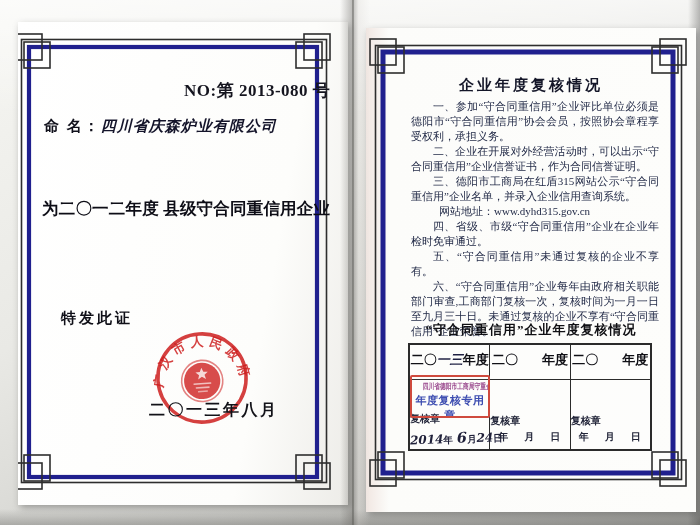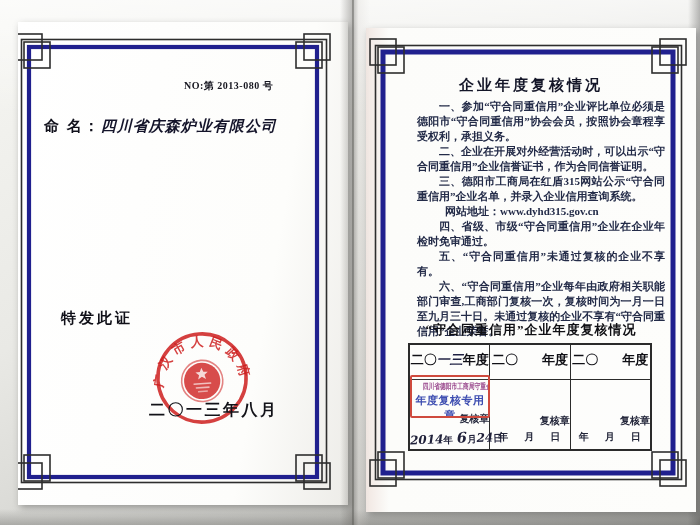--- a/index.html
+++ b/index.html
@@ -33,59 +33,59 @@
     position:absolute;left:340px;top:0;width:30px;height:525px;z-index:3;
     background:linear-gradient(90deg,rgba(120,118,114,0) 0%,rgba(104,102,98,.42) 42%,
       rgba(214,210,206,.25) 62%,rgba(120,118,114,0) 100%);
   }
   .crease{position:absolute;left:352px;top:0;width:2px;height:525px;z-index:4;
     background:rgba(92,90,86,.45);filter:blur(.6px);}
 
   .frame-svg{position:absolute;left:0;top:0;pointer-events:none;}
 
   
-  .serial{position:absolute;left:166px;top:57px;font-size:10px;font-weight:bold;
+  .serial{position:absolute;left:166px;top:57px;font-size:17px;font-weight:bold;
     color:#15151f;white-space:nowrap;letter-spacing:.5px;}
   .name-line{position:absolute;left:26px;top:95px;white-space:nowrap;color:#11111c;}
   .name-label{font-size:15px;font-weight:bold;letter-spacing:2px;}
   .hand{font-family:"DejaVu Serif",serif;font-style:italic;font-weight:bold;}
   .company{font-size:15px;color:#14142a;letter-spacing:1px;}
   .award{position:absolute;left:24px;top:176px;font-size:16.5px;font-weight:bold;
     color:#0d0d16;white-space:nowrap;letter-spacing:.2px;}
   .issue{position:absolute;left:43px;top:287px;font-size:15px;font-weight:bold;
     color:#101018;letter-spacing:3px;}
   .seal{position:absolute;left:135px;top:307px;width:98px;height:98px;z-index:2;
     mix-blend-mode:multiply;transform:rotate(-4deg);}
   .cert-date{position:absolute;left:131px;top:378px;font-size:16px;font-weight:bold;
     color:#121218;letter-spacing:2.5px;z-index:5;white-space:nowrap;}
 
   
   .notice-title{position:absolute;left:0;top:48px;width:100%;text-align:center;
     font-size:15px;font-weight:bold;letter-spacing:3px;color:#141628;}
   .notice-body{position:absolute;left:45px;top:71px;width:248px;
-    font-size:11px;font-weight:bold;line-height:15px;color:#232b48;text-align:justify;margin-left:6px;}
+    font-size:11px;font-weight:normal;line-height:15px;color:#232b48;text-align:justify;}
   .notice-body p{margin:0;text-indent:2em;}
   .notice-body p.no-indent{text-indent:0;padding-left:28px;}
   .review-title{position:absolute;left:0;top:293px;width:100%;text-align:center;
     font-size:13px;font-weight:bold;letter-spacing:1px;color:#101014;}
   .review-table{position:absolute;left:42px;top:315px;width:244px;height:108px;
     border:2px solid #2b2b2b;display:flex;box-sizing:border-box;background:rgba(255,255,255,.3);}
   .rt-col{flex:1;display:flex;flex-direction:column;border-right:1.5px solid #2b2b2b;min-width:0;}
   .rt-col:last-child{border-right:none;}
   .rt-head{height:28px;border-bottom:1.5px solid #2b2b2b;text-align:center;
     font-size:13px;font-weight:bold;color:#101016;padding-top:6px;box-sizing:content-box;white-space:nowrap;}
   .year-fill{display:inline-block;min-width:24px;text-align:center;color:#1d1f42;}
   .rt-body{position:relative;flex:1;}
   .stamp{position:absolute;left:0px;top:-5px;width:76px;height:39px;z-index:2;
     border:2px solid #cf4a3e;border-radius:2px;text-align:center;overflow:hidden;
     background:rgba(255,252,252,.05);}
   .stamp-l1{margin-top:4px;font-size:8px;font-weight:bold;color:#9b4b8f;
     white-space:nowrap;transform:scaleX(.72);transform-origin:50% 50%;}
   .stamp-l2{font-size:11px;font-weight:bold;color:#3c4cb0;letter-spacing:.5px;margin-top:1px;}
-  .seal-label{position:absolute;bottom:21px;width:100%;text-align:right;
+  .seal-label{position:absolute;bottom:21px;width:100%;text-align:left;
     font-size:10px;font-weight:bold;color:#23263a;}
   .seal-label.raised{bottom:23px;}
   .ymd{position:absolute;bottom:5px;width:100%;text-align:left;
     font-size:10px;font-weight:bold;color:#23263a;}
   .ymd span{margin:0 8px;}
   .fill-date{position:absolute;bottom:2px;width:100%;text-align:center;white-space:nowrap;
     color:#20213a;transform:rotate(-2deg);}
   .fill-date .unit{font-size:9.5px;font-weight:bold;}
   .fd-y{font-size:12px;}
   .fd-m{font-size:14.5px;}
@@ -118,20 +118,21 @@
     <div class="serial">
       <span>NO:第</span>
       <span>2013-080</span>
       <span>号</span>
     </div>
 
     <div class="name-line">
       <span class="name-label">命 名：</span><span class="company hand">四川省庆森炉业有限公司</span>
     </div>
 
+    <div class="award">为二〇一二年度 县级守合同重信用企业</div>
     <div class="issue">特发此证</div>
 
     <svg class="seal" viewBox="0 0 100 100">
       <circle cx="50" cy="50" r="45" fill="none" stroke="#cf1f1f" stroke-width="3.6" opacity=".85"></circle>
       <defs>
           <path id="sealArc" d="M 11,66 A 40,40 0 1 1 89,66" fill="none"></path>
         </defs>
       <text font-size="13" font-weight="bold" fill="#cf1f1f" opacity=".85" letter-spacing="5" font-family="'Liberation Serif','DejaVu Serif',serif">
         <textPath href="#sealArc" startOffset="50%" text-anchor="middle">广汉市人民政府</textPath>
       </text>

